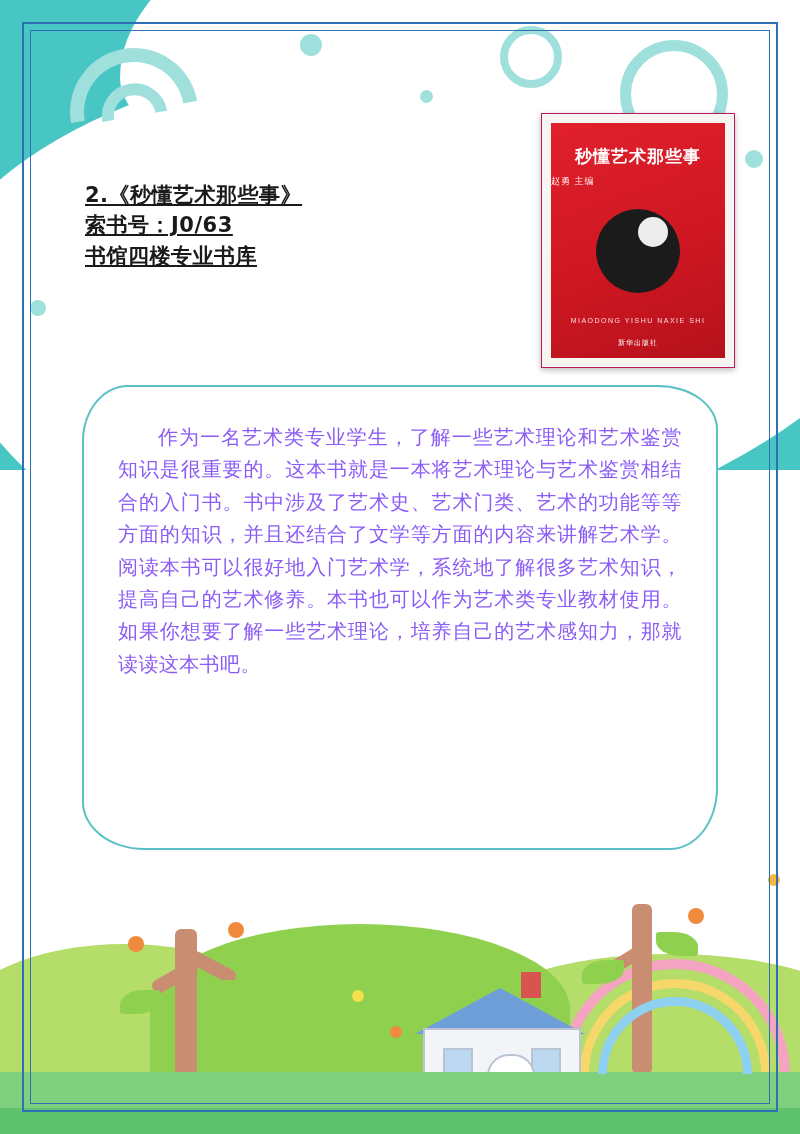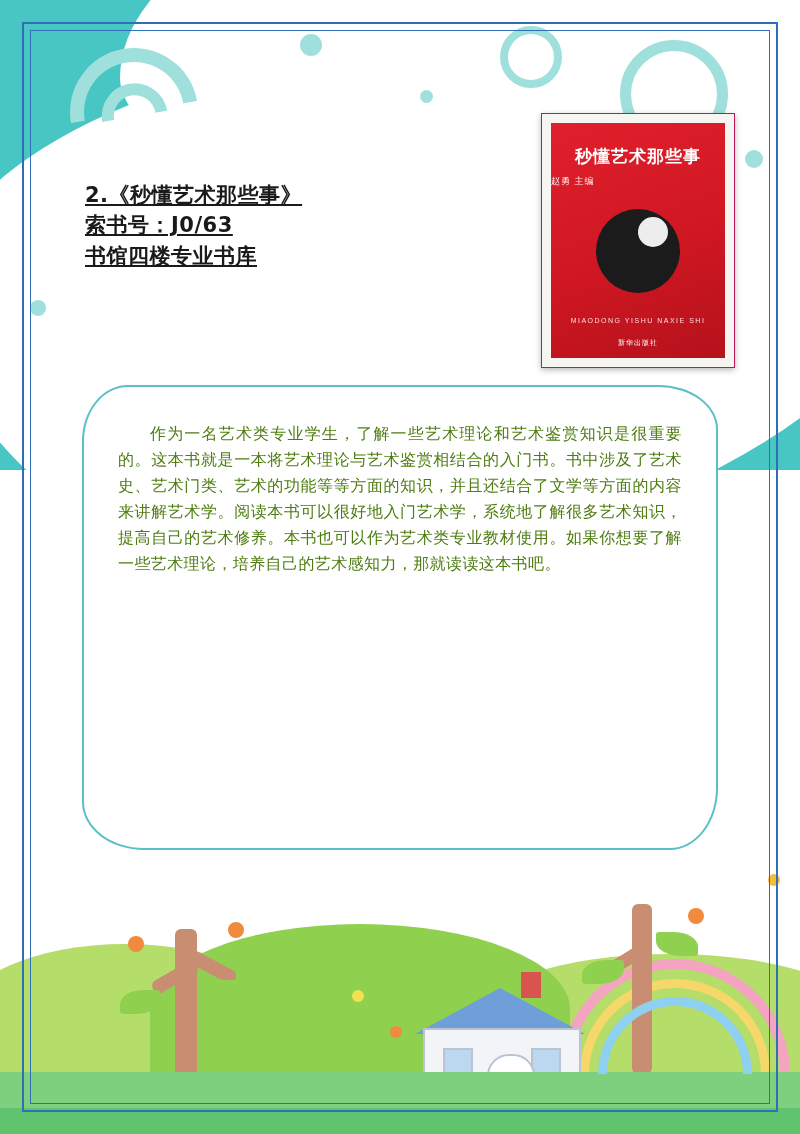--- a/index.html
+++ b/index.html
@@ -290,23 +290,23 @@
     width: 636px;
     min-height: 465px;
     background: rgba(255,255,255,0.94);
     border: 2px solid #5ac0c6;
     border-radius: 46px 60px 48px 62px / 56px 44px 62px 48px;
     box-sizing: border-box;
     padding: 34px 34px 26px 34px;
   }
   .para {
     font-family: "DejaVu Sans", "Liberation Sans", sans-serif;
-    font-size: 16px;
+    font-size: 20px;
     line-height: 1.62;
-    color: #4d7c0f;
+    color: #8b5cf6;
     text-indent: 2em;
     text-align: justify;
     letter-spacing: 0.4px;
     margin: 0 0 2px 0;
   }
 </style>
 </head>
 <body>
 
 <div class="page">

